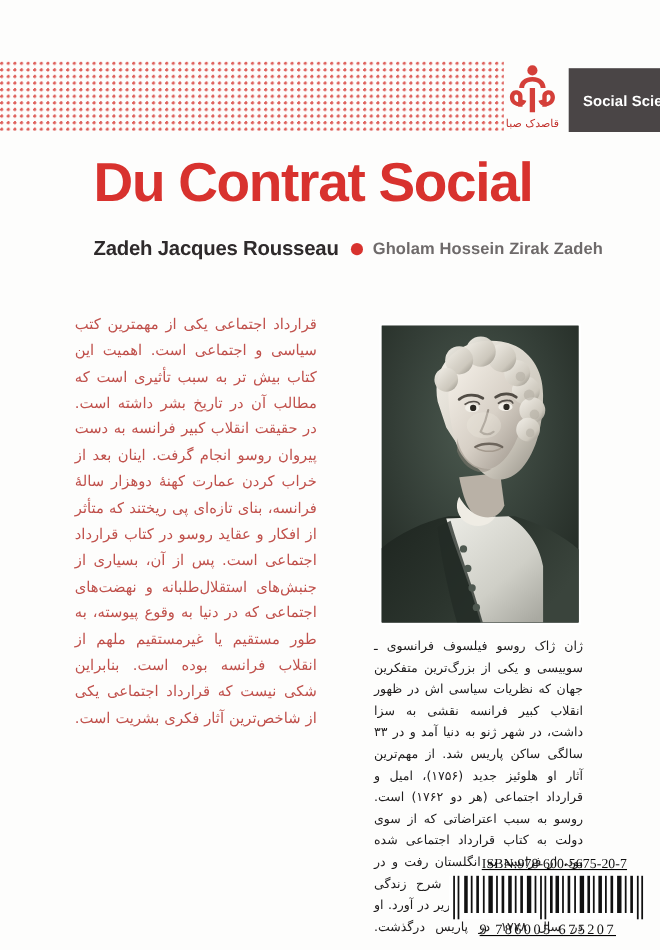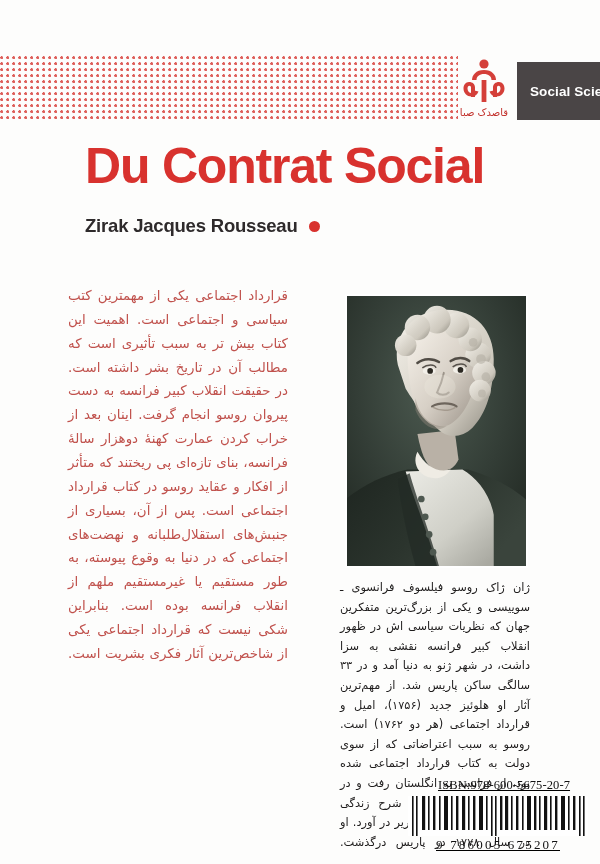--- a/index.html
+++ b/index.html
@@ -248,22 +248,23 @@
     </div>
 
     <div id="category-plate">
       <span class="cat-label">Social Science</span>
     </div>
   </div>
 
   <div id="title-block">
     <h1 id="book-title">Du Contrat Social</h1>
     <div id="byline">
-      <span class="author-name">Zirak Jacques Rousseau</span>
+      <span class="author-name">Zadeh Jacques Rousseau</span>
       <span class="sep-dot"></span>
+      <span class="translator-name">Gholam Hossein Zirak Zadeh</span>
     </div>
   </div>
 
   <div id="body-region">
 
     <div id="blurb-main">
       <p>قرارداد اجتماعی یکی از مهمترین کتب سیاسی و اجتماعی است. اهمیت این کتاب بیش تر به سبب تأثیری است که مطالب آن در تاریخ بشر داشته است. در حقیقت انقلاب کبیر فرانسه به دست پیروان روسو انجام گرفت. اینان بعد از خراب کردن عمارت کهنۀ دوهزار سالۀ فرانسه، بنای تازه‌ای پی ریختند که متأثر از افکار و عقاید روسو در کتاب قرارداد اجتماعی است. پس از آن، بسیاری از جنبش‌های استقلال‌طلبانه و نهضت‌های اجتماعی که در دنیا به وقوع پیوسته، به طور مستقیم یا غیرمستقیم ملهم از انقلاب فرانسه بوده است. بنابراین شکی نیست که قرارداد اجتماعی یکی از شاخص‌ترین آثار فکری بشریت است.</p>
     </div>
 
     <div id="portrait-frame">

